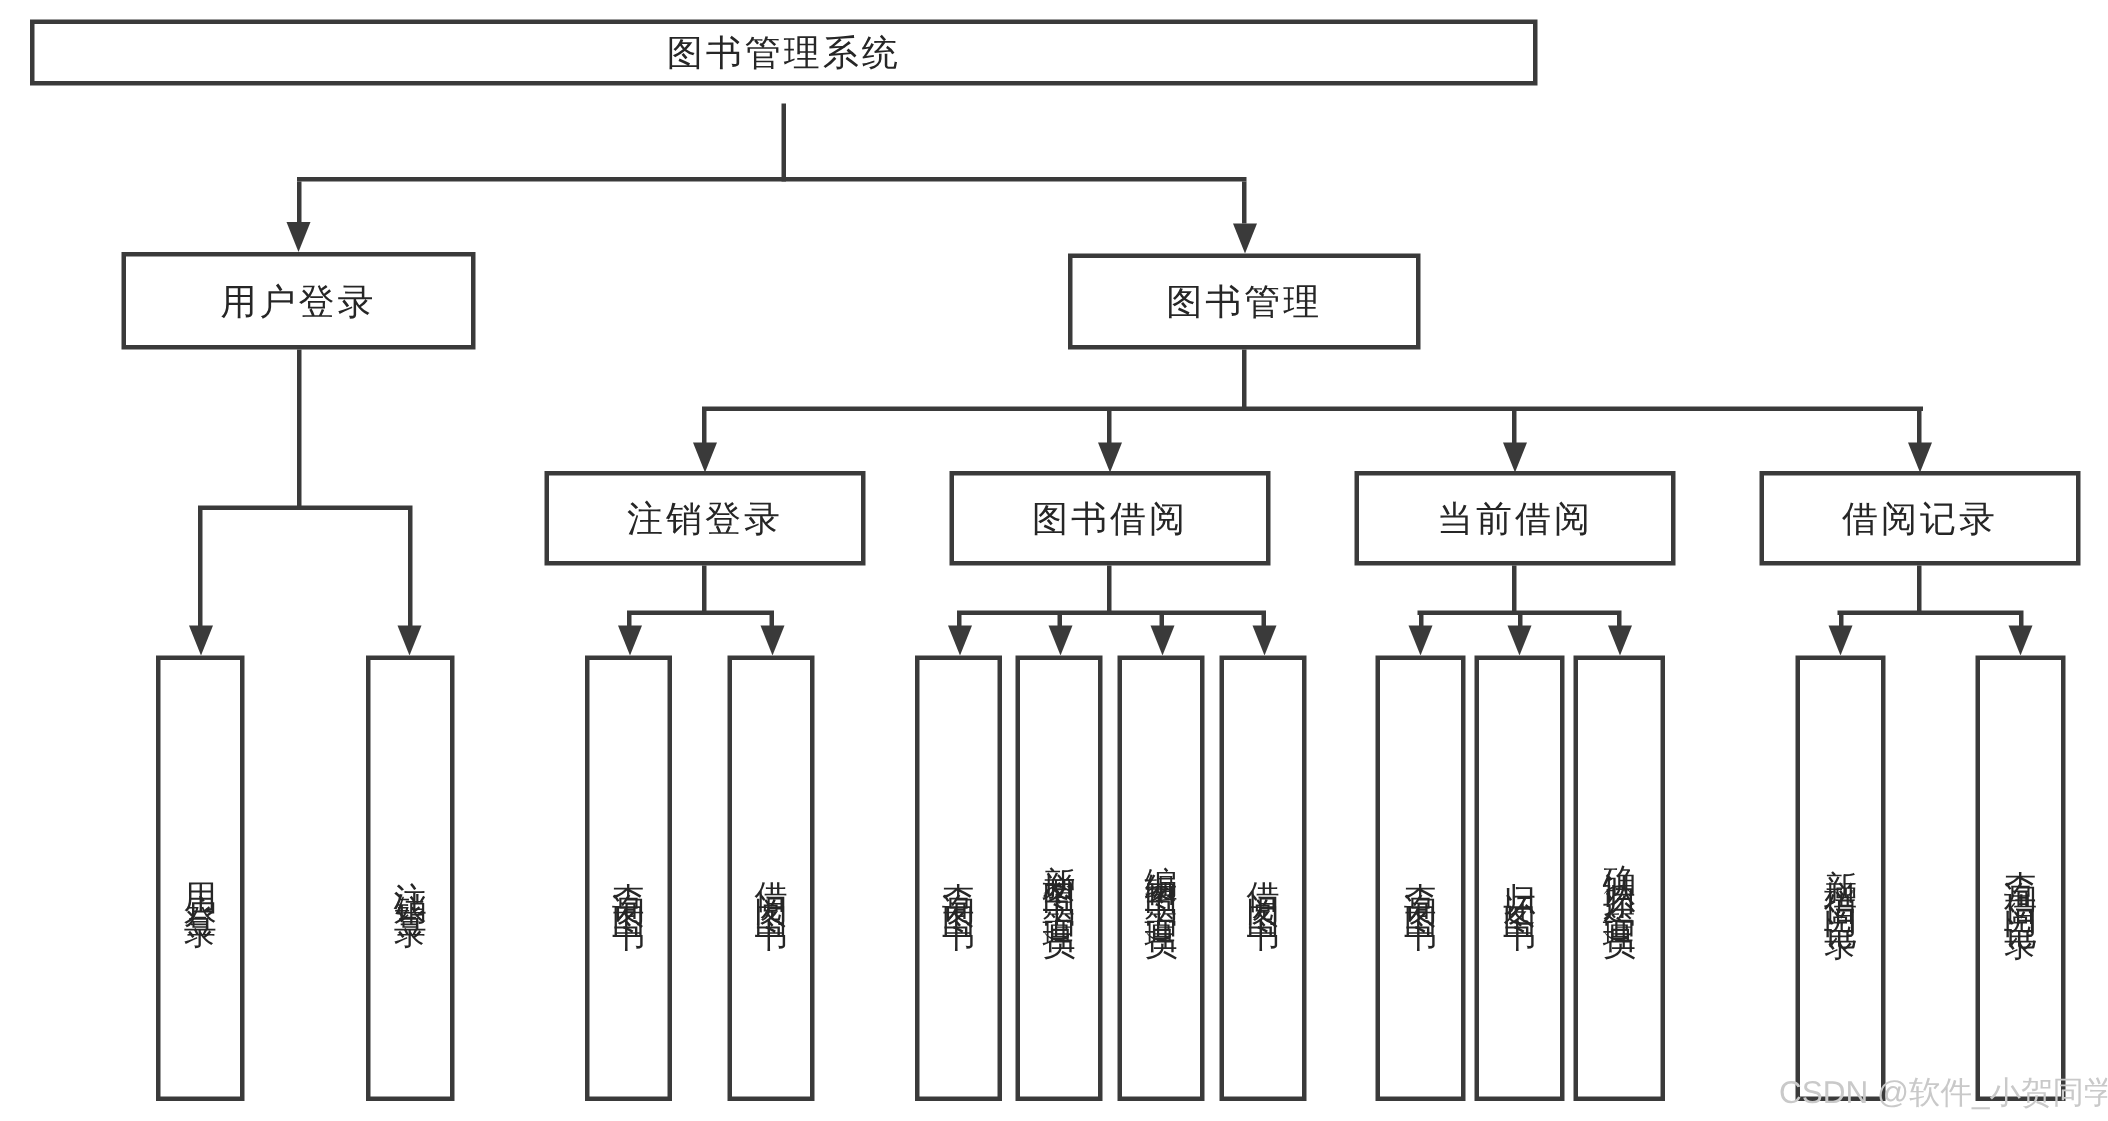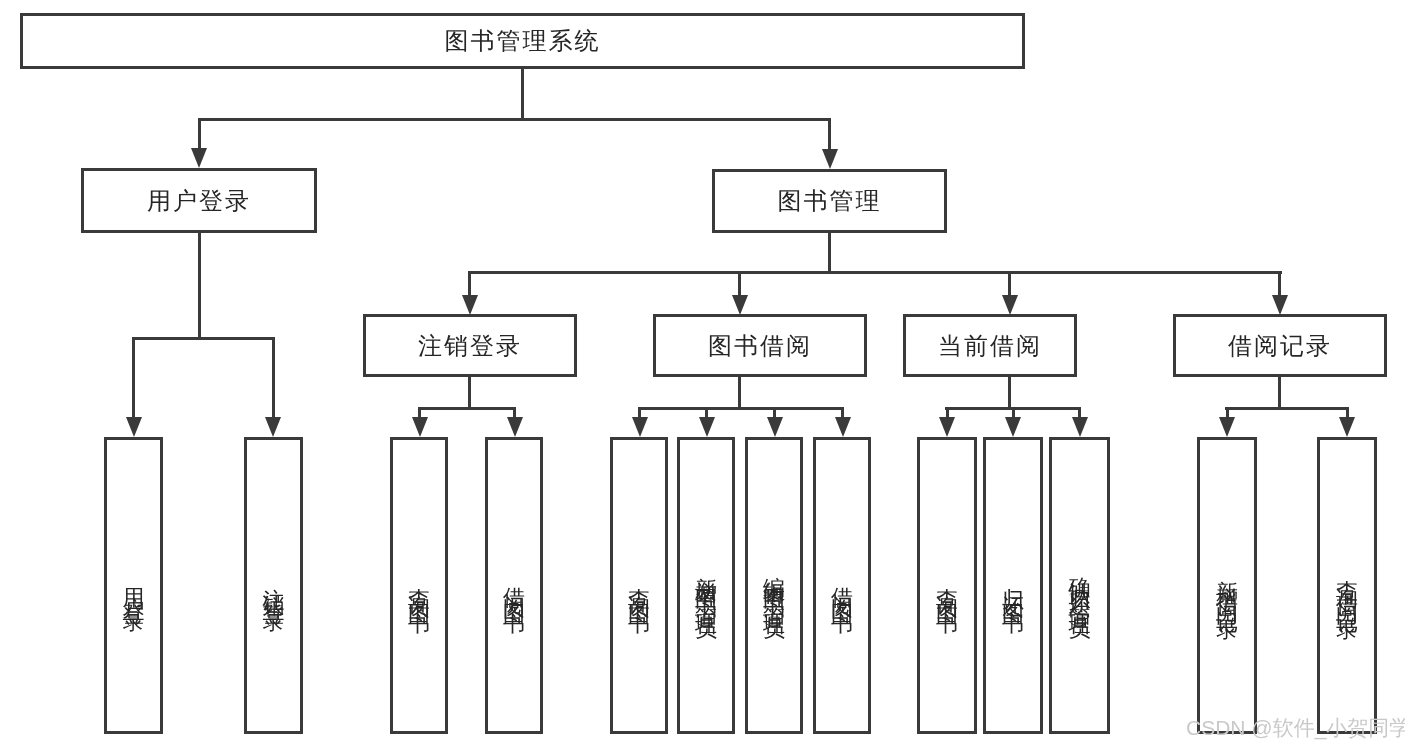--- a/index.html
+++ b/index.html
@@ -47,21 +47,21 @@
     color:var(--watermark);
     white-space:nowrap;
     z-index:10;
   }
 </style>
 </head>
 <body>
 
 <div id="canvas">
 
-  <div class="box hbox" style="left:20px;top:13px;width:1005px;height:56px;">
+  <div class="box hbox" style="left:20px;top:13px;width:1005px;height:44px;">
     <span>图书管理系统</span>
   </div>
 
   <div class="line" style="left:521px;top:69px;width:3px;height:52px;"></div>
   <div class="line" style="left:198px;top:118px;width:633px;height:3px;"></div>
   <div class="line" style="left:198px;top:121px;width:3px;height:28px;"></div>
   <div class="arrow" style="left:191px;top:148px;"></div>
   <div class="line" style="left:828px;top:121px;width:3px;height:28px;"></div>
   <div class="arrow" style="left:822px;top:149px;"></div>
 
@@ -86,24 +86,24 @@
   <div class="line" style="left:738px;top:274px;width:3px;height:23px;"></div>
   <div class="arrow" style="left:732px;top:295px;"></div>
   <div class="line" style="left:1008px;top:274px;width:3px;height:23px;"></div>
   <div class="arrow" style="left:1002px;top:295px;"></div>
   <div class="line" style="left:1278px;top:274px;width:3px;height:23px;"></div>
   <div class="arrow" style="left:1272px;top:295px;"></div>
 
   <div class="box hbox" style="left:363px;top:314px;width:214px;height:63px;">
     <span>注销登录</span>
   </div>
-  <div class="box hbox" style="left:633px;top:314px;width:214px;height:63px;margin-left:20px;">
+  <div class="box hbox" style="left:633px;top:314px;width:214px;height:63px;">
     <span>图书借阅</span>
   </div>
-  <div class="box hbox" style="left:903px;top:314px;width:174px;height:63px;">
+  <div class="box hbox" style="left:903px;top:314px;width:214px;height:63px;">
     <span>当前借阅</span>
   </div>
   <div class="box hbox" style="left:1173px;top:314px;width:214px;height:63px;">
     <span>借阅记录</span>
   </div>
 
   <div class="line" style="left:468px;top:377px;width:3px;height:33px;"></div>
   <div class="line" style="left:418px;top:407px;width:98px;height:3px;"></div>
   <div class="line" style="left:418px;top:410px;width:3px;height:9px;"></div>
   <div class="arrow" style="left:412px;top:417px;"></div>

